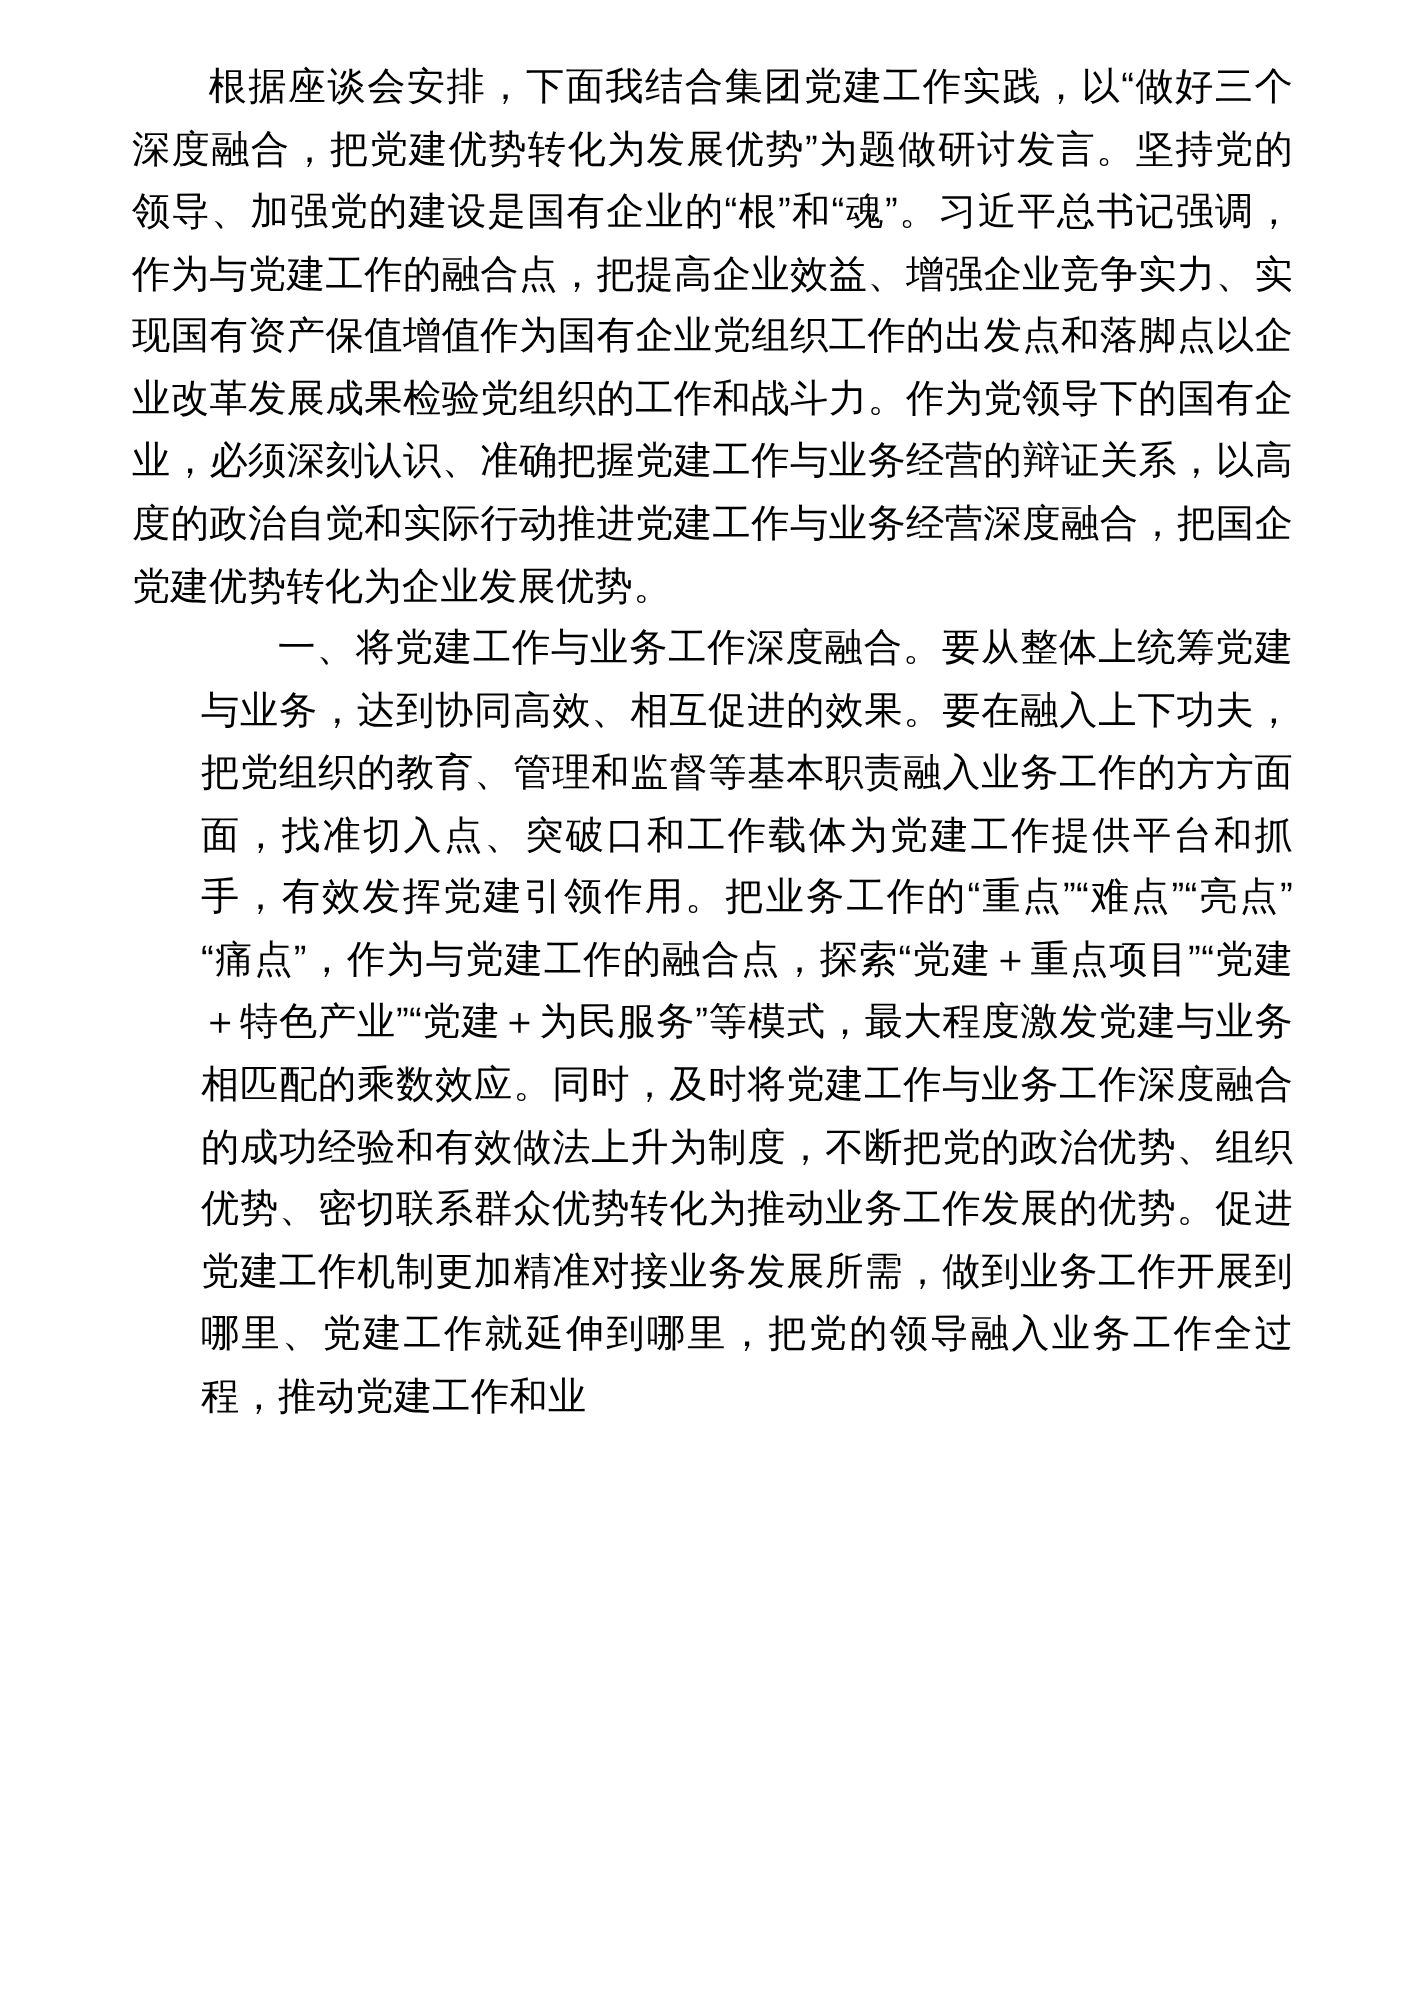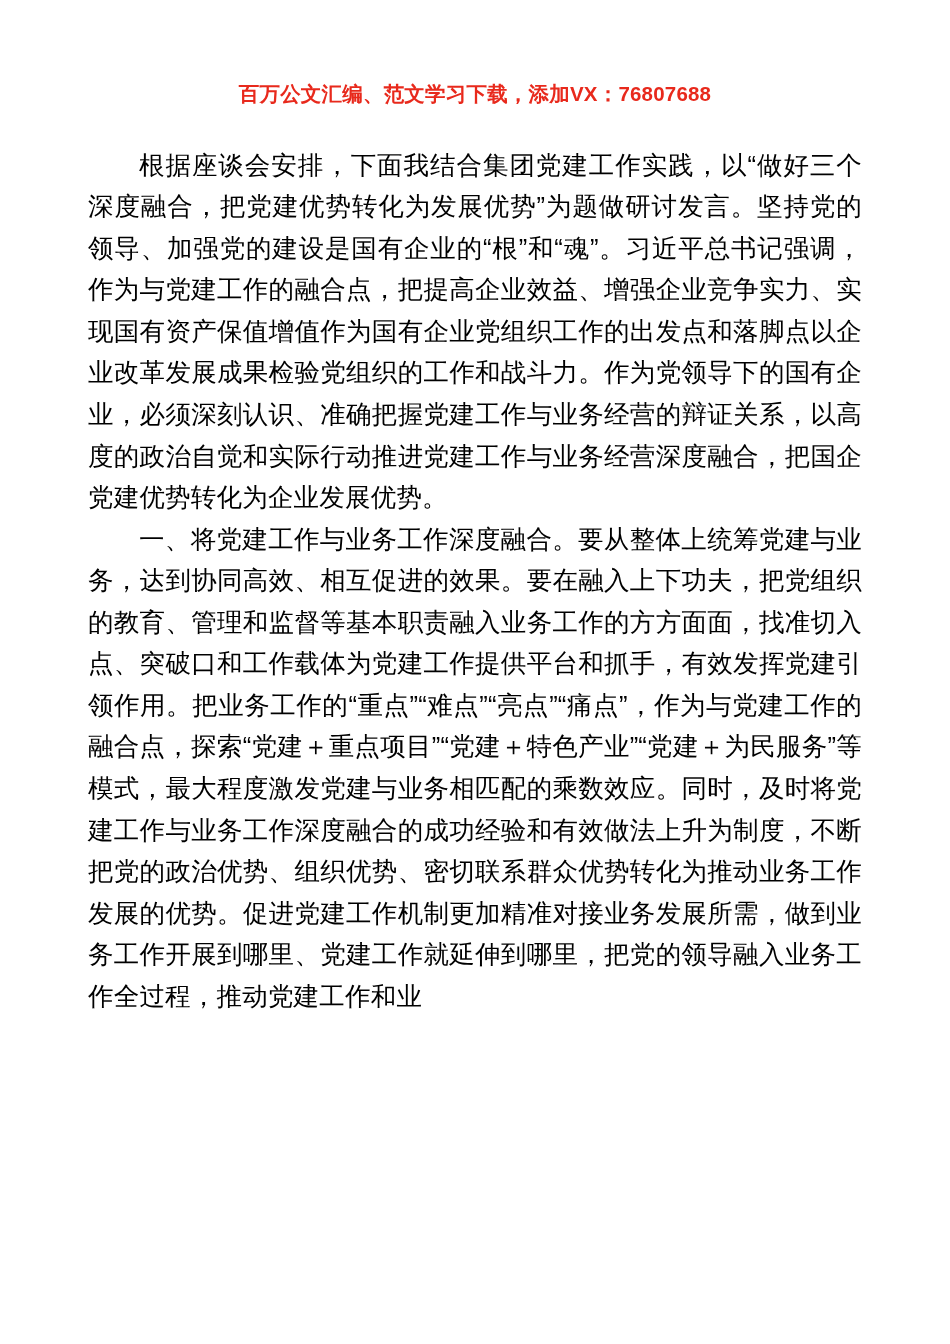--- a/index.html
+++ b/index.html
@@ -48,28 +48,28 @@
     line-height: 1.63;
     text-align: justify;
     text-justify: inter-ideograph;
     text-indent: 2em;
     margin: 0;
     letter-spacing: 0.2px;
     color: #000;
   }
   .para + .para {
     margin-top: 0;
+    margin-left: 46px;
   }
 </style>
 </head>
 <body>
 
 <div class="page">
 
-  <div class="watermark">百万公文汇编、范文学习下载，添加VX：76807688</div>
 
 
   <div class="body-text">
     <p class="para">根据座谈会安排，下面我结合集团党建工作实践，以“做好三个深度融合，把党建优势转化为发展优势”为题做研讨发言。坚持党的领导、加强党的建设是国有企业的“根”和“魂”。习近平总书记强调，作为与党建工作的融合点，把提高企业效益、增强企业竞争实力、实现国有资产保值增值作为国有企业党组织工作的出发点和落脚点以企业改革发展成果检验党组织的工作和战斗力。作为党领导下的国有企业，必须深刻认识、准确把握党建工作与业务经营的辩证关系，以高度的政治自觉和实际行动推进党建工作与业务经营深度融合，把国企党建优势转化为企业发展优势。</p>
     <p class="para">一、将党建工作与业务工作深度融合。要从整体上统筹党建与业务，达到协同高效、相互促进的效果。要在融入上下功夫，把党组织的教育、管理和监督等基本职责融入业务工作的方方面面，找准切入点、突破口和工作载体为党建工作提供平台和抓手，有效发挥党建引领作用。把业务工作的“重点”“难点”“亮点”“痛点”，作为与党建工作的融合点，探索“党建＋重点项目”“党建＋特色产业”“党建＋为民服务”等模式，最大程度激发党建与业务相匹配的乘数效应。同时，及时将党建工作与业务工作深度融合的成功经验和有效做法上升为制度，不断把党的政治优势、组织优势、密切联系群众优势转化为推动业务工作发展的优势。促进党建工作机制更加精准对接业务发展所需，做到业务工作开展到哪里、党建工作就延伸到哪里，把党的领导融入业务工作全过程，推动党建工作和业</p>
   </div>
 
 </div>
 
 </body></html>

